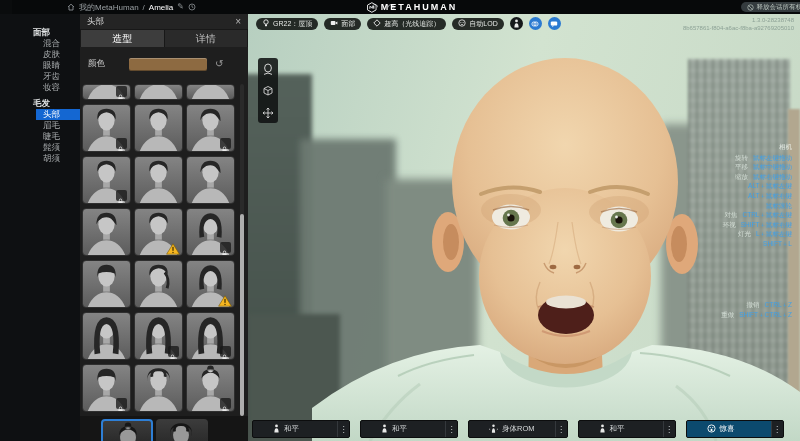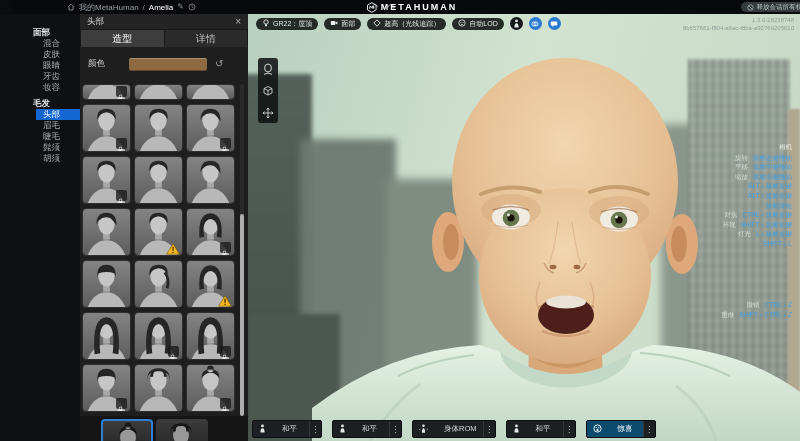--- a/index.html
+++ b/index.html
@@ -92,21 +92,21 @@
   .help-a{top:128px;}
   .help-b{top:286px;}
   .help .hrow{display:flex;justify-content:flex-end;gap:5px;}
   .help .htitle{color:rgba(240,245,240,.9);margin-bottom:1px;}
   .hl{color:rgba(225,235,228,.8);}
   .hv{color:#3fa0e8;}
 
   .bottom-bar{position:absolute;left:4px;bottom:3px;display:flex;gap:10px;align-items:center;z-index:10;}
   .bpill{height:16px;display:flex;align-items:stretch;background:#1d2023;border:1px solid #0c0d0e;
     border-radius:2px;color:#d7dadb;font-size:7.5px;overflow:hidden;cursor:pointer;}
-  .bpill .main{display:flex;align-items:center;gap:16px;padding:0 6px;min-width:44px;}
+  .bpill .main{display:flex;align-items:center;gap:4px;padding:0 20px;min-width:44px;}
   .bpill.active .main{background:#0c4a6e;color:#fff;}
   .bpill .kebab{display:flex;align-items:center;justify-content:center;width:11px;border-left:1px solid #34383c;
     color:#cfd3d6;font-size:8px;background:#1d2023;}
 </style>
 </head>
 <body>
 
 <div id="stage">
 
   <div class="topbar">

